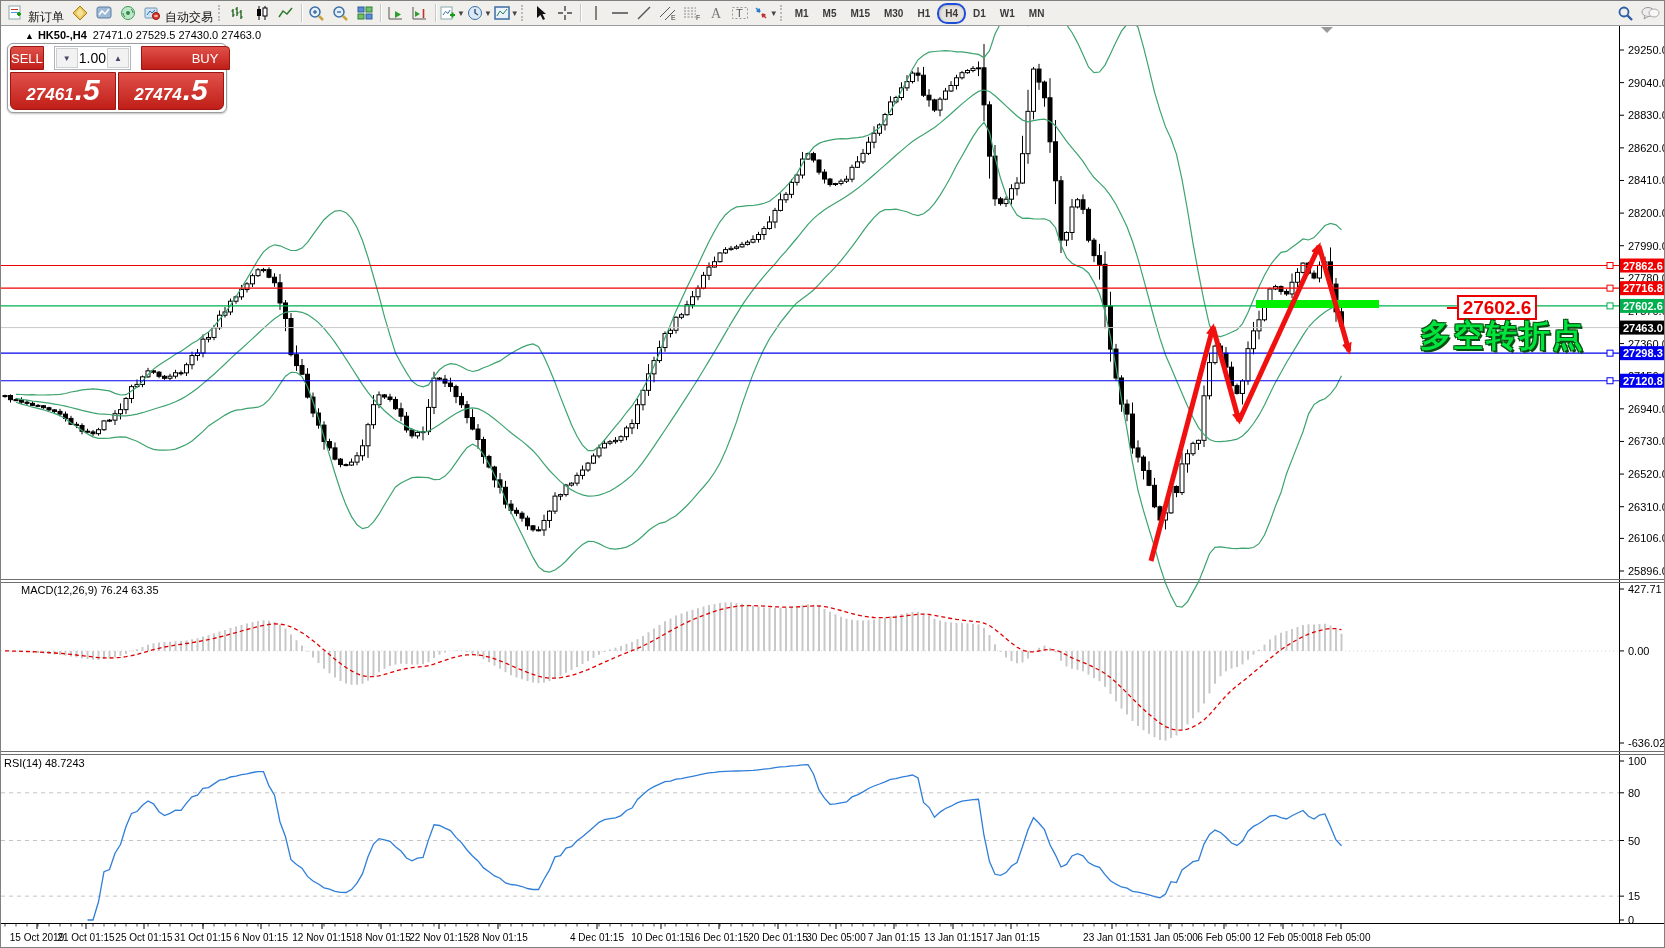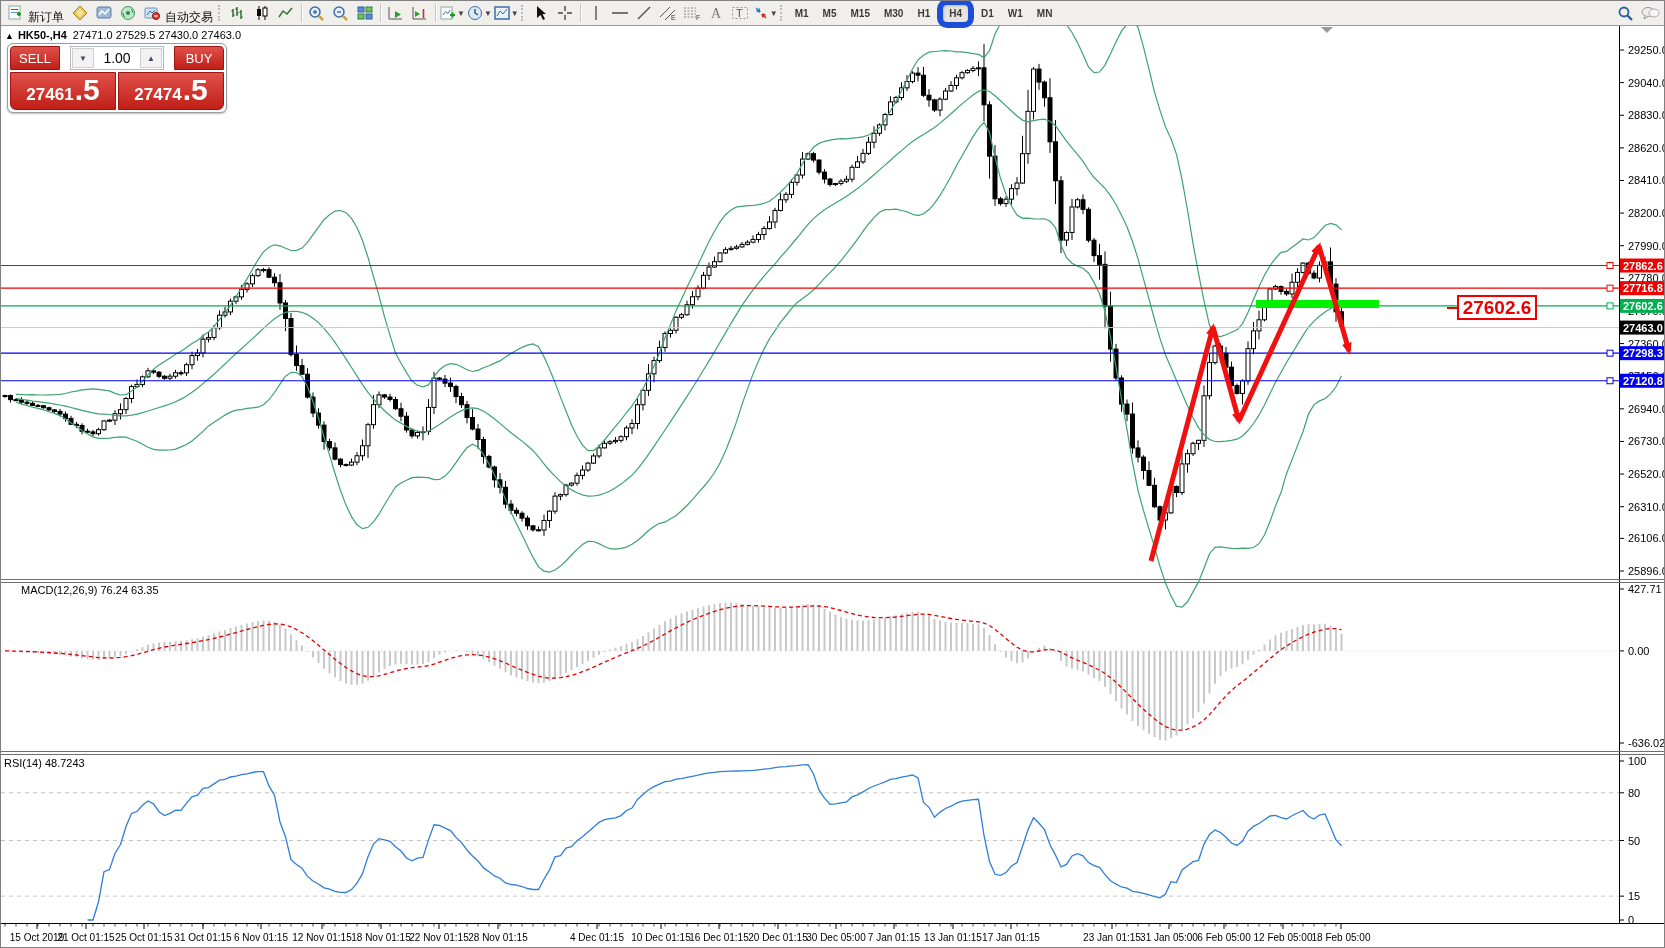--- a/index.html
+++ b/index.html
@@ -8,41 +8,41 @@
   
   .toolbar{position:absolute;top:0;left:0;right:0;height:24px;background:#f1efec;
            border-bottom:1px solid #9a9a9a;display:flex;align-items:center;padding:0 2px;z-index:8;}
   .tbtn{height:20px;min-width:22px;display:flex;align-items:center;justify-content:center;
         border:1px solid transparent;border-radius:2px;}
   .tlabel{font-size:12px;color:#111;margin:8px 4px 0 1px;white-space:nowrap;}
   .sep{width:1px;height:18px;background:#c6c6c6;box-shadow:1px 0 0 #fff;margin:0 3px;}
   .grip{width:3px;height:16px;border-left:2px dotted #b9b9b9;margin:0 3px 0 1px;}
   .caret{font-size:8px;color:#444;margin-left:1px;}
   .tf{font-size:10px;font-weight:700;color:#3a3a3a;padding:3px 6px;border:1px solid transparent;cursor:default;}
-  .tf.active{background:#e6e3df;border:6px solid #1d4ed8;border-radius:10px;box-shadow:inset 1px 1px 2px rgba(0,0,0,.18);}
+  .tf.active{background:#e6e3df;border:2px solid #1d4ed8;border-radius:10px;box-shadow:inset 1px 1px 2px rgba(0,0,0,.18);}
   .spacer{flex:1;}
   
   svg.canvas{position:absolute;left:0;top:0;z-index:1;}
-  .ohlc-title{position:absolute;left:4px;top:28px;z-index:6;font-size:11px;color:#000;white-space:nowrap;}
+  .ohlc-title{position:absolute;left:24px;top:28px;z-index:6;font-size:11px;color:#000;white-space:nowrap;}
   .ohlc-title .tri{font-size:9px;margin-right:4px;}
   .ohlc-title .sym{font-weight:700;margin-right:6px;}
   .panel-label{position:absolute;z-index:6;font-size:11px;color:#000;white-space:nowrap;}
   
   .oneclick{position:absolute;left:6px;top:42px;width:214px;z-index:7;background:#fff;
             border:1px solid #9c9c9c;border-radius:6px;padding:2px;box-shadow:0 1px 2px rgba(0,0,0,.25);}
   .oc-top{display:flex;height:24px;gap:10px;}
   .oc-btn{background:linear-gradient(#e0514a,#c01f18);border:1px solid #9d1512;color:#fff;
           display:flex;align-items:center;justify-content:center;font-size:13px;cursor:pointer;}
   .oc-sell-s{width:48px;border-radius:4px 0 0 0;}
-  .oc-buy-s{width:48px;border-radius:0 4px 0 0;flex:none;}
+  .oc-buy-s{width:48px;border-radius:0 4px 0 0;flex:none;padding-left:39px;}
   .oc-spin{flex:1;display:flex;border:1px solid #b0b6bf;background:#fff;align-items:stretch;}
   .oc-spin .sp{width:20px;background:#f2f2f2;border:1px solid #d0d0d0;margin:1px;font-size:8px;color:#446;
                display:flex;align-items:center;justify-content:center;cursor:pointer;}
   .oc-vol{flex:1;display:flex;align-items:center;justify-content:center;font-size:14px;color:#000;}
-  .oc-bottom{display:flex;height:38px;gap:2px;margin-top:2px;}
+  .oc-bottom{display:flex;height:38px;gap:2px;margin-top:2px;font-style:italic;}
   .oc-price{flex:1;align-items:baseline;cursor:pointer;}
   .oc-price .big{font-size:30px;font-weight:700;line-height:34px;}
   .oc-price .main{font-size:17px;font-weight:700;margin-right:1px;}
   .oc-sell-p{border-radius:0 0 0 6px;}
   .oc-buy-p{border-radius:0 0 6px 0;}
   
   .callout{position:absolute;left:1456px;top:294px;width:76px;height:21px;z-index:6;background:#fff;
            border:2px solid #ee0000;color:#ee0000;font-size:19px;font-weight:700;text-align:center;
            line-height:21px;letter-spacing:0;}
   .callout:before{content:"";position:absolute;left:-12px;top:10px;width:10px;height:2px;background:#ee0000;}
@@ -1304,13 +1304,14 @@
         <span class="main">27474</span>
           <span class="big">.5</span>
       </div>
     </div>
   </div>
 
   <div class="panel-label" style="left:20px;top:583px;">MACD(12,26,9) 76.24 63.35</div>
   <div class="panel-label" style="left:3px;top:756px;">RSI(14) 48.7243</div>
 
   <div class="callout">27602.6</div>
+  <div class="note-text">多空转折点</div>
 </div>
 
 </body></html>

